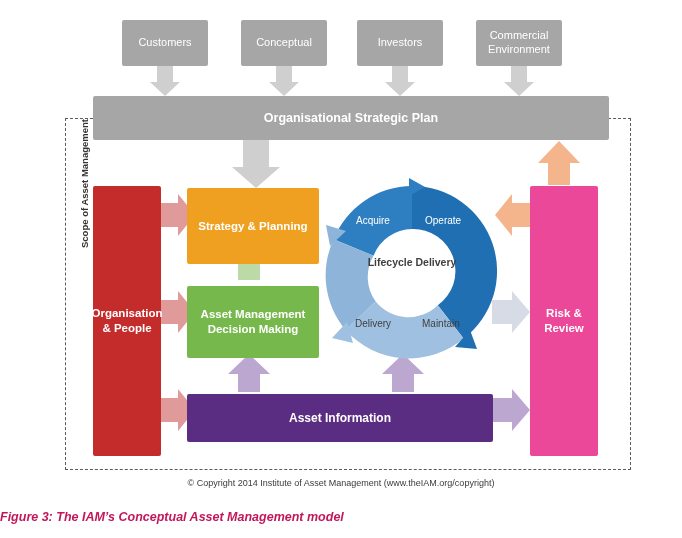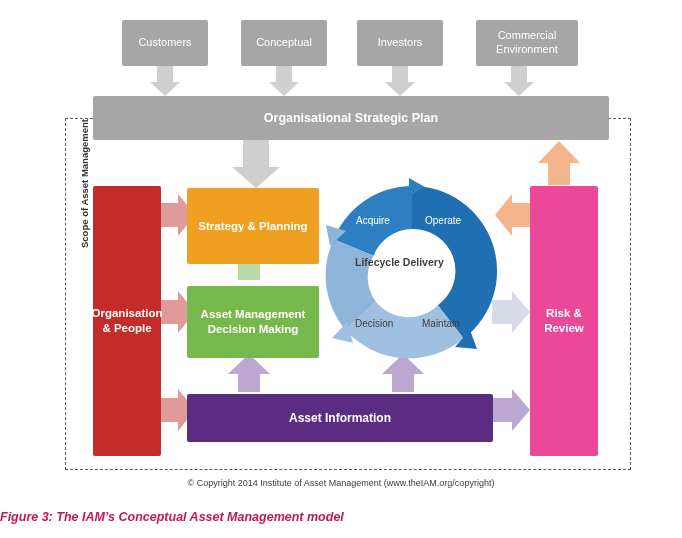--- a/index.html
+++ b/index.html
@@ -96,20 +96,21 @@
     white-space: nowrap;
   }
   .wheel-label.dark {
     color: #3f3f3f;
   }
   #lifecycle-center {
     position: absolute;
     left: 355px;
     top: 255px;
     width: 114px;
+    text-align: center;
     color: #3f3f3f;
     font-size: 10.5px;
     font-weight: bold;
     line-height: 1.35;
   }
   
   #arrows {
     position: absolute;
     left: 0; top: 0;
     width: 682px;
@@ -192,21 +193,21 @@
 
   <div class="box input-box" style="left:122px; top:20px; width:86px; height:46px;">
     <span>Customers</span>
   </div>
   <div class="box input-box" style="left:241px; top:20px; width:86px; height:46px;">
     <span>Conceptual</span>
   </div>
   <div class="box input-box" style="left:357px; top:20px; width:86px; height:46px;">
     <span>Investors</span>
   </div>
-  <div class="box input-box" style="left:476px; top:20px; width:102px; height:46px;">
+  <div class="box input-box" style="left:476px; top:20px; width:86px; height:46px;">
     <span>Commercial Environment</span>
   </div>
 
   <div class="box" id="organisation-people" style="left:93px; top:186px; width:68px; height:270px;">
     <span>Organisation &amp; People</span>
   </div>
 
   <div class="box" id="strategic-plan" style="left:93px; top:96px; width:516px; height:44px;">
     <span>Organisational Strategic Plan</span>
   </div>
@@ -223,21 +224,21 @@
     <span>Asset Information</span>
   </div>
 
   <div class="box" id="risk-review" style="left:530px; top:186px; width:68px; height:270px;">
     <span>Risk &amp; Review</span>
   </div>
 
   <div class="wheel-label" style="left:356px; top:215px;">Acquire</div>
   <div class="wheel-label" style="left:425px; top:215px;">Operate</div>
   <div class="wheel-label dark" style="left:422px; top:318px;">Maintain</div>
-  <div class="wheel-label dark" style="left:355px; top:318px;">Decision</div>
+  <div class="wheel-label dark" style="left:355px; top:318px;">Delivery</div>
 
   <div id="lifecycle-center">
     <span>Lifecycle Delivery</span>
   </div>
 
   <div id="copyright">© Copyright 2014 Institute of Asset Management (www.theIAM.org/copyright)</div>
 
   <div id="caption">Figure 3: The IAM’s Conceptual Asset Management model</div>
 
 </div>

